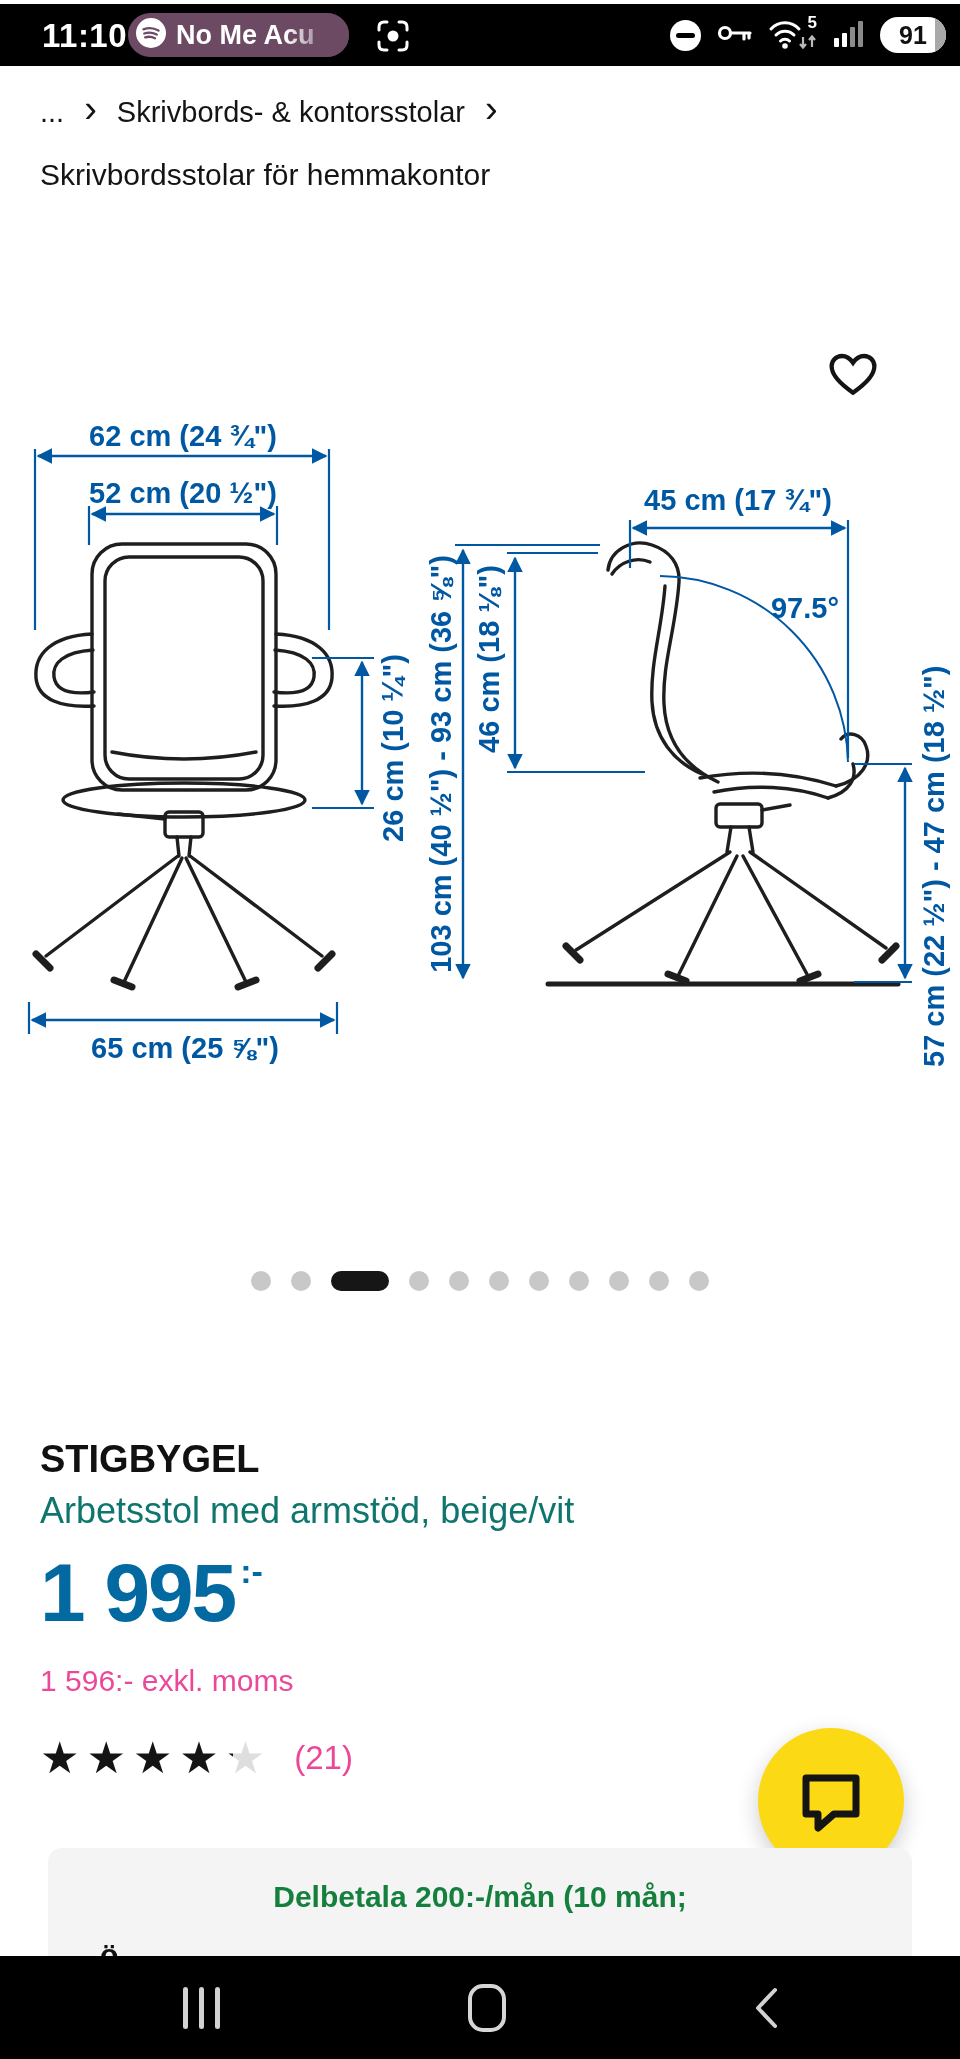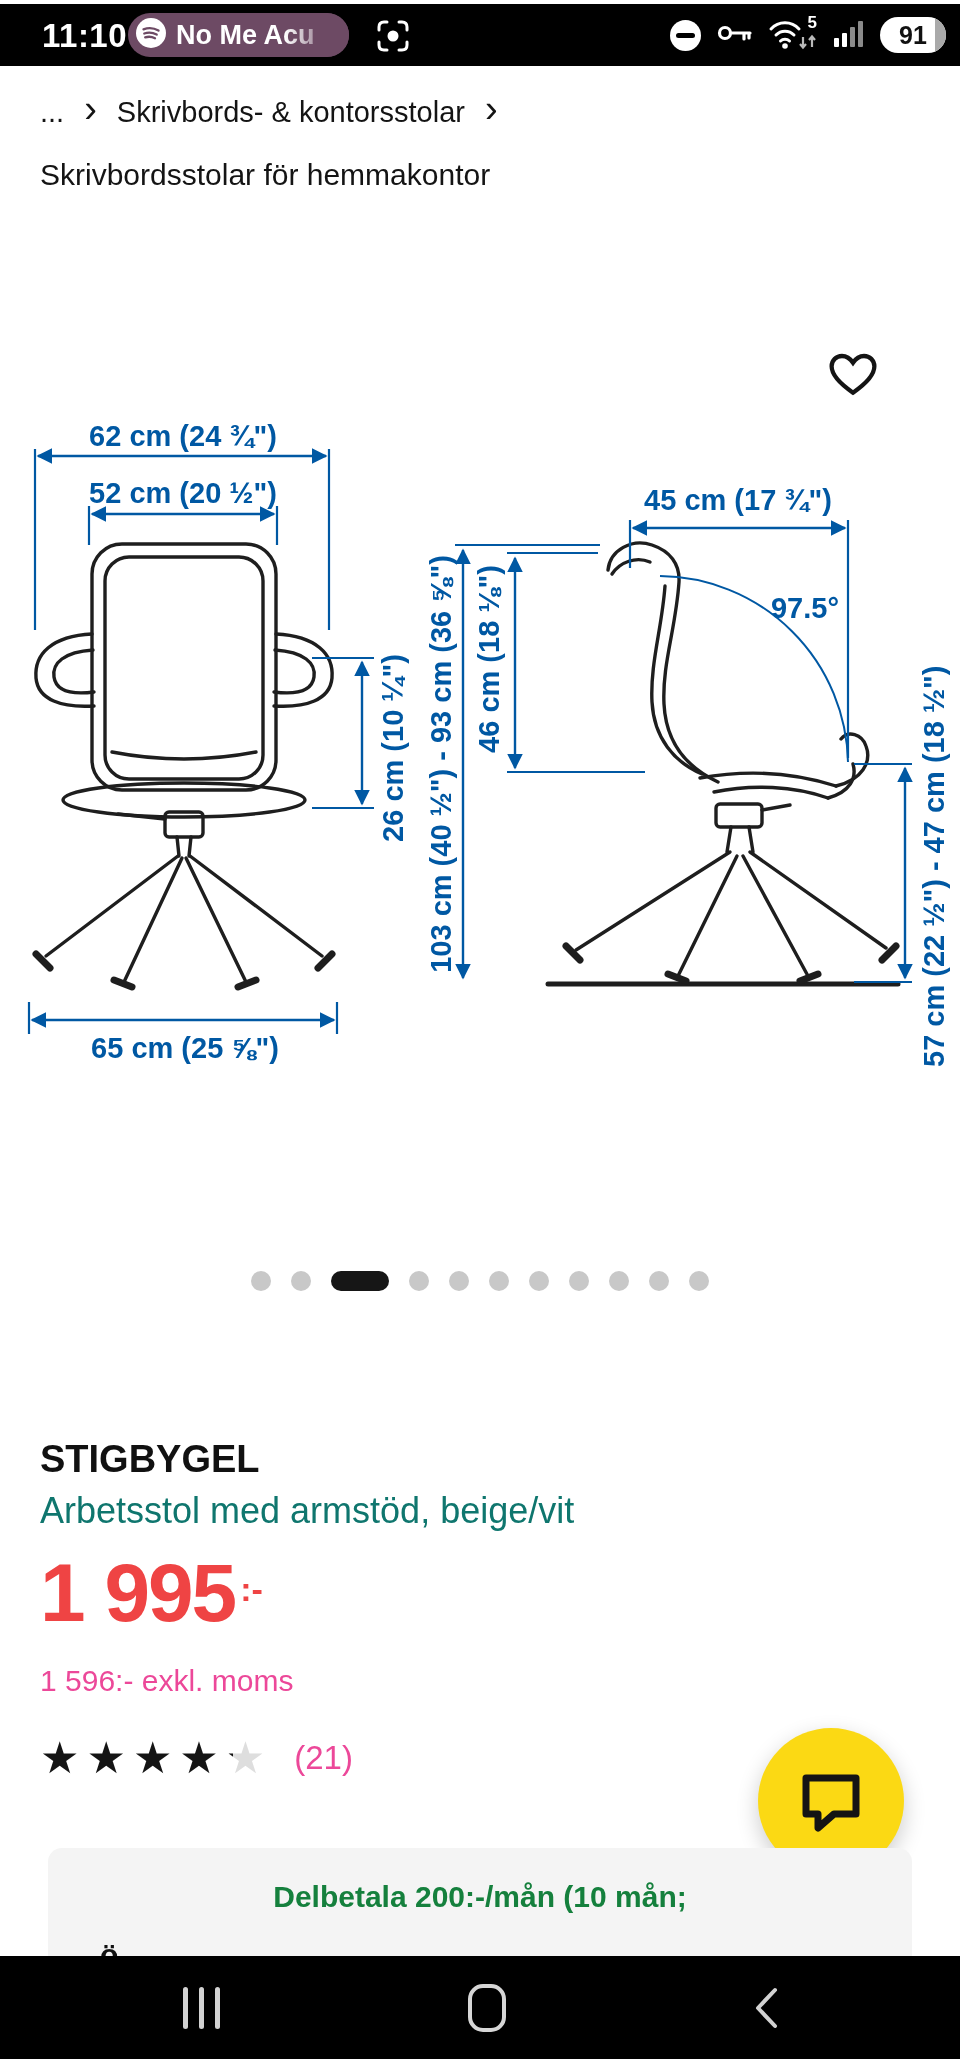--- a/index.html
+++ b/index.html
@@ -48,21 +48,21 @@
   .rot { transform:rotate(-90deg); }
 
   
   .dots { position:absolute; top:1271px; left:0; right:0; display:flex; justify-content:center; align-items:center; gap:20px; }
   .dot { width:20px; height:20px; border-radius:50%; background:#c8c8c8; }
   .dot.active { width:58px; border-radius:11px; background:#161616; }
 
   
   .pname { position:absolute; top:1438px; left:40px; font-size:38px; font-weight:700; color:#111; }
   .pdesc { position:absolute; top:1490px; left:40px; font-size:36px; color:#0f766e; }
-  .price { position:absolute; top:1552px; left:40px; display:flex; align-items:center; color:#ef4444; }
+  .price { position:absolute; top:1552px; left:40px; display:flex; align-items:flex-start; color:#0369a1; }
   .price-main { font-size:82px; font-weight:700; letter-spacing:-2px; line-height:82px; }
   .price-suf  { font-size:34px; font-weight:700; margin:0 0 8px 5px; }
   .excl { position:absolute; top:1664px; left:40px; font-size:30px; color:#ec4899; }
   .rating { position:absolute; top:1734px; left:40px; display:flex; align-items:center; }
   .star { font-size:44px; line-height:48px; color:#141414; margin-right:7px; }
   .star.gray { color:#dedede; position:relative; }
   .star .clip { position:absolute; left:0; top:0; width:17%; overflow:hidden; color:#141414; }
   .rcount { font-size:33px; color:#ec4899; margin-left:22px; }
 
   

